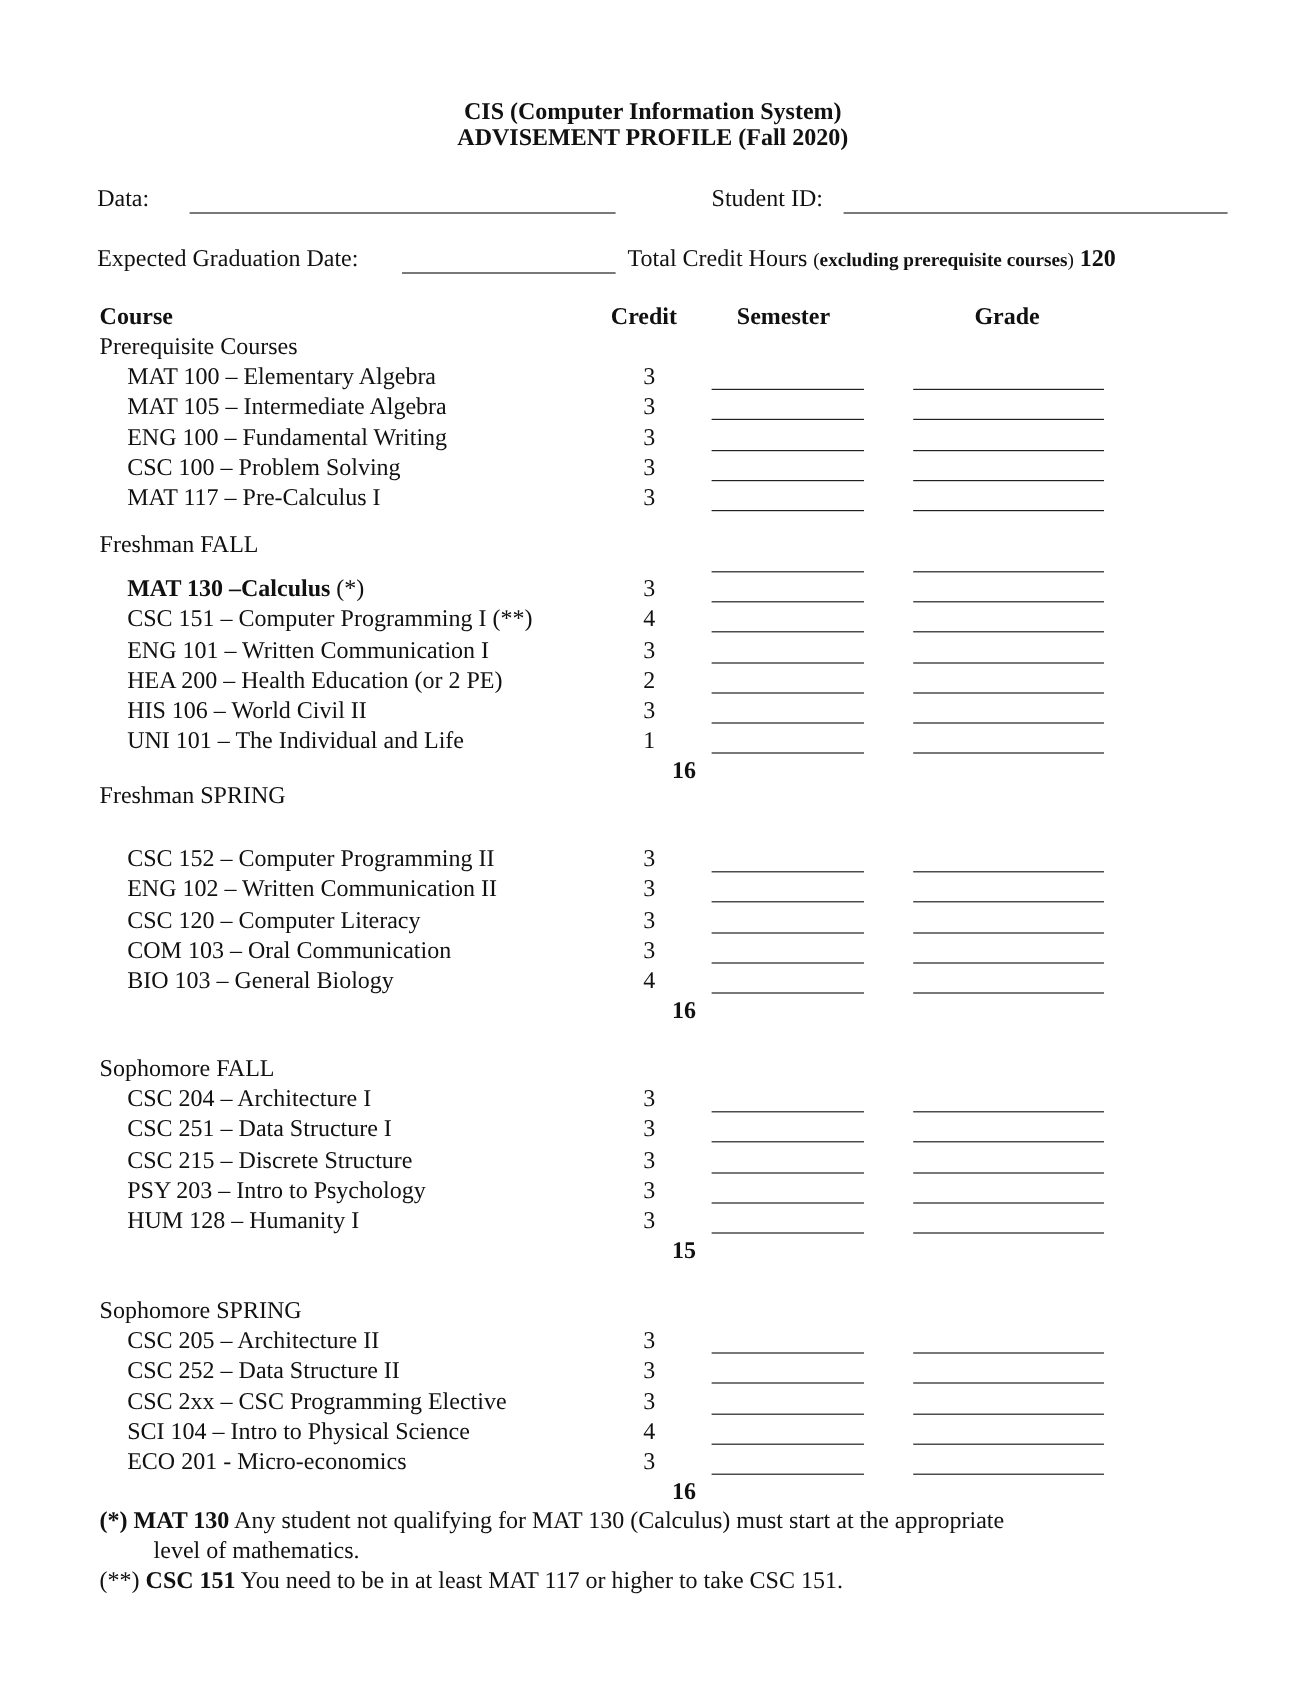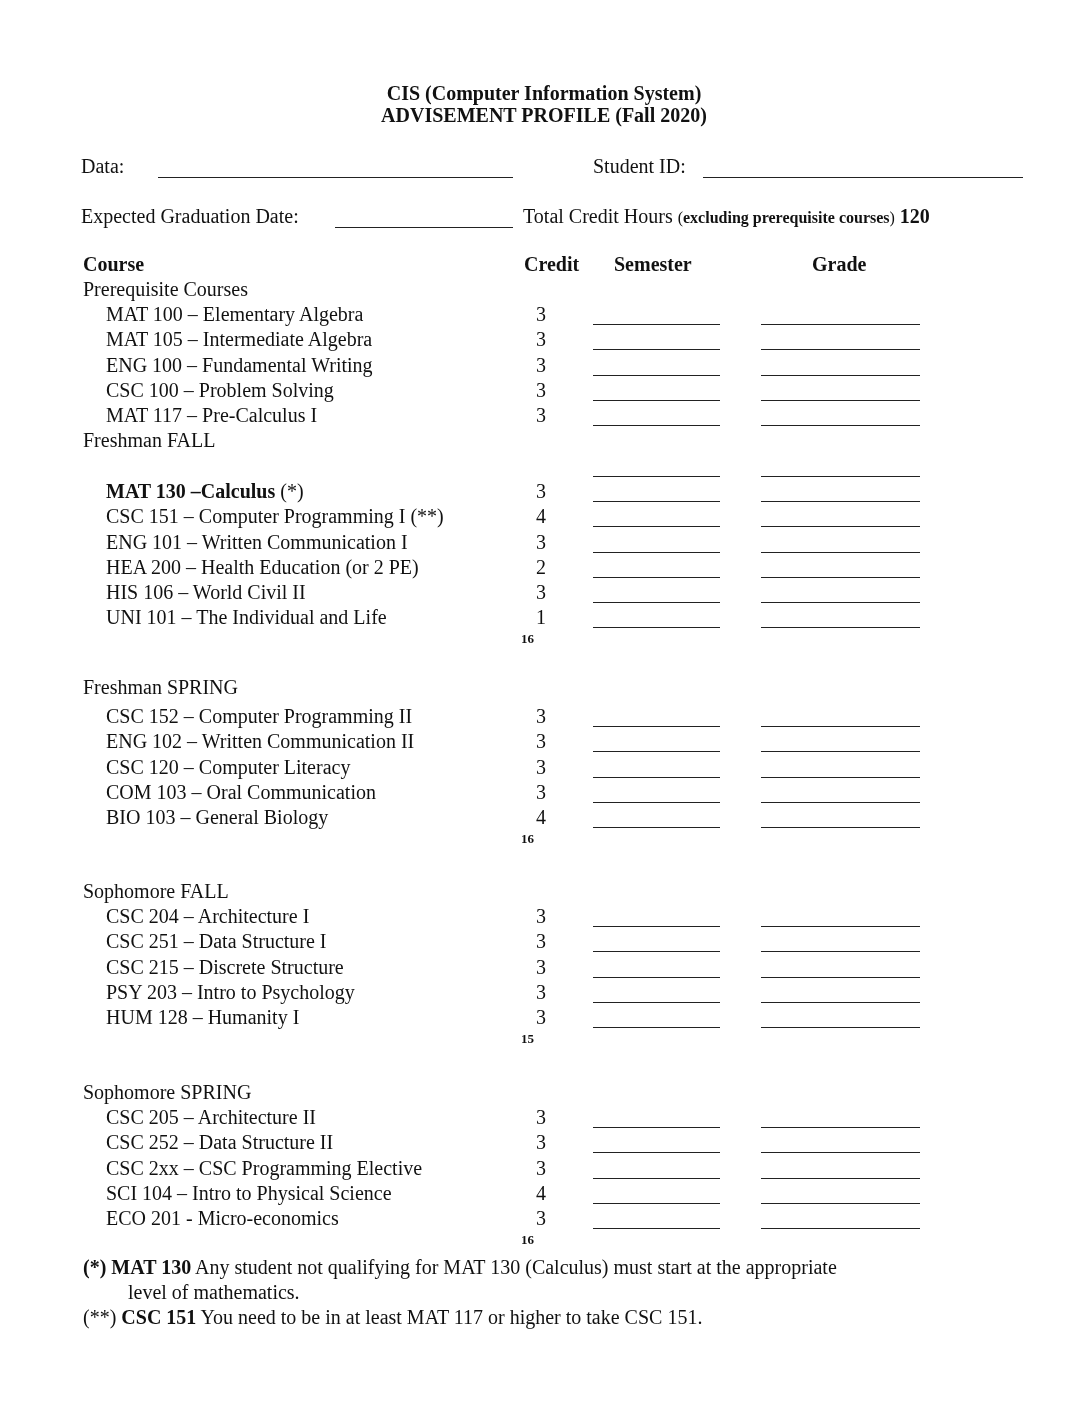--- a/index.html
+++ b/index.html
@@ -7,21 +7,21 @@
          font-family: "Liberation Serif", "DejaVu Serif", serif; color: #111; }
   .abs { position: absolute; white-space: nowrap; }
   .title { left: 0; width: 1088px; text-align: center; font-weight: bold; font-size: 20px; }
   .lbl { font-size: 20px; }
   .uline { position: absolute; height: 0; border-top: 1.4px solid #222; }
   .hdr { font-weight: bold; font-size: 20px; }
   .course { font-size: 20px; left: 106px; }
   .course.b { font-weight: bold; }
   .section { font-size: 20px; font-weight: normal; left: 83px; }
   .credit { font-size: 20px; width: 40px; left: 521px; text-align: center; }
-  .total { font-size: 13px; font-weight: bold; width: 40px; left: 521px; }
+  .total { font-size: 20px; font-weight: bold; width: 40px; left: 550px; text-align: center; }
   .sem-line { left: 593px; width: 127px; }
   .grd-line { left: 761px; width: 159px; }
   .small-bold { font-size: 16px; font-weight: bold; }
   .foot { font-size: 20px; left: 83px; }
   .foot.indent { left: 128px; }
   .bold { font-weight: bold; }
 </style>
 </head>
 <body>
 
@@ -35,21 +35,21 @@
 
 <div class="abs lbl" style="left:81px; top:205px;">Expected Graduation Date:</div>
 <div class="uline" style="left:335px; top:227px; width:178px;"><span></span></div>
 <div class="abs lbl" style="left:523px; top:205px;">
   <span>Total Credit Hours</span>
   <span style="font-size:16px;">(</span><span class="small-bold">excluding prerequisite courses</span><span style="font-size:16px;">)</span>
   <span class="bold">120</span>
 </div>
 
 <div class="abs hdr" style="left:83px; top:253px;">Course</div>
-<div class="abs hdr" style="left:524px; top:253px;">Credit</div>
+<div class="abs hdr" style="left:509px; top:253px;">Credit</div>
 <div class="abs hdr" style="left:614px; top:253px;">Semester</div>
 <div class="abs hdr" style="left:812px; top:253px;">Grade</div>
 
 <div id="sections">
     <div class="abs section" style="top:278px;">Prerequisite Courses</div>
     <div class="abs course" style="top:303px;"><span>MAT 100 – Elementary Algebra</span></div>
     <div class="abs credit" style="top:303px;">3</div>
     <div class="uline sem-line" style="top:324px;"></div>
     <div class="uline grd-line" style="top:324px;"></div>
     <div class="abs course" style="top:328px;"><span>MAT 105 – Intermediate Algebra</span></div>
@@ -61,21 +61,21 @@
     <div class="uline sem-line" style="top:375px;"></div>
     <div class="uline grd-line" style="top:375px;"></div>
     <div class="abs course" style="top:379px;"><span>CSC 100 – Problem Solving</span></div>
     <div class="abs credit" style="top:379px;">3</div>
     <div class="uline sem-line" style="top:400px;"></div>
     <div class="uline grd-line" style="top:400px;"></div>
     <div class="abs course" style="top:404px;"><span>MAT 117 – Pre-Calculus I</span></div>
     <div class="abs credit" style="top:404px;">3</div>
     <div class="uline sem-line" style="top:425px;"></div>
     <div class="uline grd-line" style="top:425px;"></div>
-    <div class="abs section" style="top:429px;">Freshman FALL</div>
+    <div class="abs section" style="top:443px;">Freshman FALL</div>
     <div class="uline sem-line" style="top:476px;"></div>
     <div class="uline grd-line" style="top:476px;"></div>
     <div class="abs course b" style="top:480px;"><span>MAT 130 –Calculus</span><span style="font-weight: normal;"> (*)</span></div>
     <div class="abs credit" style="top:480px;">3</div>
     <div class="uline sem-line" style="top:501px;"></div>
     <div class="uline grd-line" style="top:501px;"></div>
     <div class="abs course" style="top:505px;"><span>CSC 151 – Computer Programming I (**)</span></div>
     <div class="abs credit" style="top:505px;">4</div>
     <div class="uline sem-line" style="top:526px;"></div>
     <div class="uline grd-line" style="top:526px;"></div>
@@ -89,21 +89,21 @@
     <div class="uline grd-line" style="top:577px;"></div>
     <div class="abs course" style="top:581px;"><span>HIS 106 – World Civil II</span></div>
     <div class="abs credit" style="top:581px;">3</div>
     <div class="uline sem-line" style="top:602px;"></div>
     <div class="uline grd-line" style="top:602px;"></div>
     <div class="abs course" style="top:606px;"><span>UNI 101 – The Individual and Life</span></div>
     <div class="abs credit" style="top:606px;">1</div>
     <div class="uline sem-line" style="top:627px;"></div>
     <div class="uline grd-line" style="top:627px;"></div>
     <div class="abs total" style="top:631px;">16</div>
-    <div class="abs section" style="top:676px;">Freshman SPRING</div>
+    <div class="abs section" style="top:652px;">Freshman SPRING</div>
     <div class="abs course" style="top:705px;"><span>CSC 152 – Computer Programming II</span></div>
     <div class="abs credit" style="top:705px;">3</div>
     <div class="uline sem-line" style="top:726px;"></div>
     <div class="uline grd-line" style="top:726px;"></div>
     <div class="abs course" style="top:730px;"><span>ENG 102 – Written Communication II</span></div>
     <div class="abs credit" style="top:730px;">3</div>
     <div class="uline sem-line" style="top:751px;"></div>
     <div class="uline grd-line" style="top:751px;"></div>
     <div class="abs course" style="top:756px;"><span>CSC 120 – Computer Literacy</span></div>
     <div class="abs credit" style="top:756px;">3</div>

